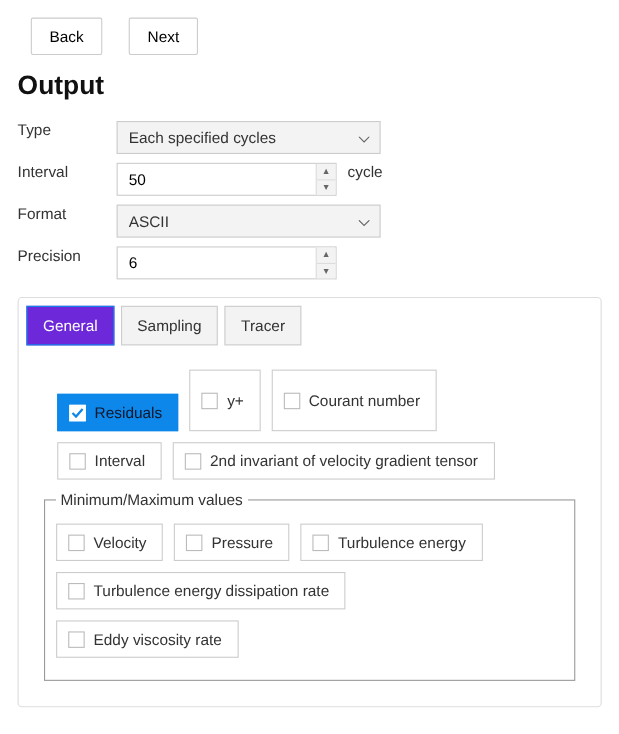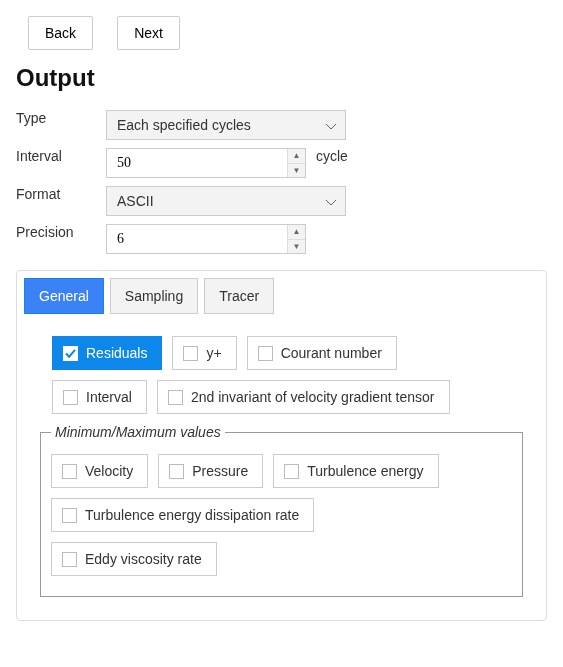--- a/index.html
+++ b/index.html
@@ -42,21 +42,20 @@
     pointer-events: none;
   }
   .spinner-wrap {
     position: relative; width: 200px;
   }
   .spinner-wrap input[type="text"] {
     width: 100%; height: 30px;
     border: 1px solid #ccc;
     padding: 0 24px 0 10px;
     font-size: 14px;
-    font-family: Liberation Serif, serif;
   }
   .spinner-btns {
     position: absolute; right: 1px; top: 1px; bottom: 1px; width: 18px;
     display: flex; flex-direction: column;
     border-left: 1px solid #ddd;
     background: #f3f3f3;
   }
   .spinner-btns div {
     flex: 1; display: flex; align-items: center; justify-content: center;
     cursor: pointer; font-size: 8px; color: #666;
@@ -73,21 +72,21 @@
   }
   .tabs-bar { display: flex; gap: 6px; }
   .tab {
     padding: 9px 14px;
     border: 1px solid #ccc;
     background: #f3f3f3;
     cursor: pointer;
     font-size: 14px;
   }
   .tab.active {
-    background: #3b82f6;
+    background: #6d28d9;
     color: #fff;
     border-color: #0d87e9;
   }
   .tab-body { padding: 22px 14px 16px 14px; }
   .check-row { display: flex; flex-wrap: wrap; gap: 10px; margin-bottom: 10px; margin-left: 14px; }
   .checkbtn {
     display: inline-flex; align-items: center; gap: 8px;
     padding: 8px 14px 8px 10px;
     border: 1px solid #ccc;
     background: #fff;
@@ -96,33 +95,34 @@
   }
   .checkbtn .box {
     width: 15px; height: 15px;
     border: 1px solid #bbb;
     background: #fff;
     display: inline-flex; align-items: center; justify-content: center;
   }
   .checkbtn.checked {
     background: #0d87e9;
     border-color: #0d87e9;
-    color: #ffffff;
+    color: #0f172a;
+    margin-top: 22px;
   }
   .checkbtn.checked .box {
     background: #fff;
     border-color: #fff;
     color: #0d87e9;
   }
   fieldset.minmax {
     border: 1px solid #999;
     margin: 8px 2px 0 2px;
     padding: 14px 10px 10px 10px;
   }
-  fieldset.minmax legend { padding: 0 4px; font-size: 14px; color: #333; font-style: italic; }
+  fieldset.minmax legend { padding: 0 4px; font-size: 14px; color: #333; }
   .check-svg { width: 11px; height: 11px; }
 </style>
 </head>
 <body>
 
 <div class="nav-row">
   <button class="btn">Back</button>
   <button class="btn">Next</button>
 </div>
 

